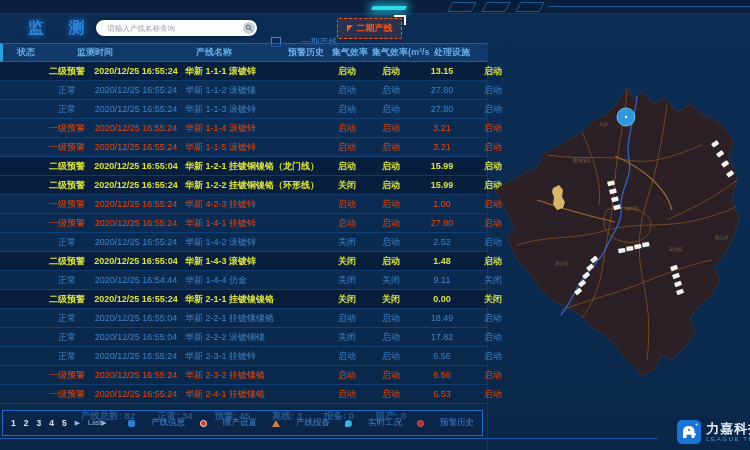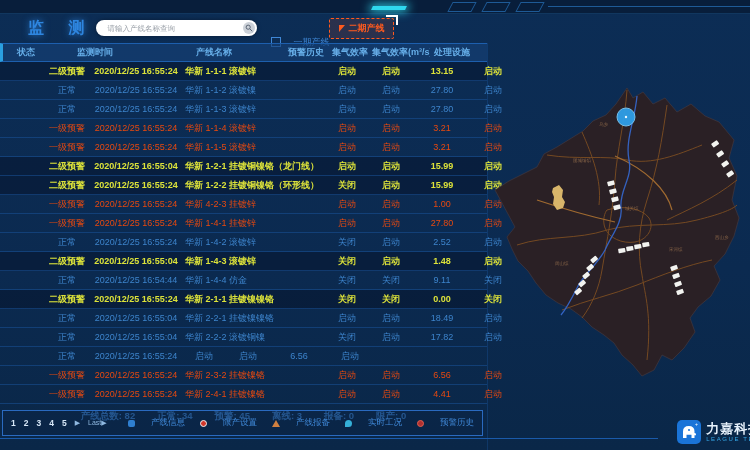--- a/index.html
+++ b/index.html
@@ -16,21 +16,21 @@
   .header{position:absolute;top:13px;left:0;width:487px;height:30px;display:flex;align-items:center;}
   .page-title{margin-left:28px;color:#2e86e0;font-size:16px;font-weight:bold;letter-spacing:10px;
     text-shadow:0 0 7px rgba(46,134,224,.85);white-space:nowrap;}
   .search{margin-left:2px;width:150px;height:16px;background:#fff;border-radius:9px;display:flex;
     align-items:center;padding:0 2px 0 9px;box-shadow:0 0 4px rgba(0,0,0,.4);gap:32px;}
   .search input{border:none;outline:none;background:transparent;flex:1;min-width:0;font-size:7.5px;color:#444;
     font-family:"Liberation Sans",sans-serif;}
   .search input::placeholder{color:#9aa0a8;}
   .search-btn{width:12px;height:12px;border-radius:50%;background:#ccd1d8;display:flex;align-items:center;
     justify-content:center;flex:none;cursor:pointer;}
-  .phase1{margin-left:14px;display:flex;align-items:center;gap:12px;color:#3f87d6;font-size:9px;cursor:pointer;white-space:nowrap;margin-top:28px;}
+  .phase1{margin-left:14px;display:flex;align-items:center;gap:20px;color:#3f87d6;font-size:9px;cursor:pointer;white-space:nowrap;margin-top:28px;}
   .cb{width:8px;height:8px;border:1px solid #3f87d6;background:transparent;flex:none;}
   .phase2{margin-left:0;position:relative;display:flex;align-items:center;gap:3px;padding:3px 9px 3px 9px;
     border:1px dashed #ff5a1e;border-radius:2px;color:#ff5a1e;font-size:9px;font-weight:bold;
     background:rgba(255,80,20,.13);cursor:pointer;white-space:nowrap;}
   .flag{width:0;height:0;border-top:7px solid #ff5a1e;border-right:6px solid transparent;}
   .corner{position:absolute;top:-4px;right:-5px;width:10px;height:8px;border-top:2px solid #fff;border-right:2px solid #fff;}
   
   .left-panel{position:absolute;top:43px;left:0;width:487px;bottom:0;border-right:1px solid rgba(26,85,160,.35);}
   .thead{display:flex;align-items:center;height:17px;background:rgba(22,64,118,.65);
     border-top:1px solid #1d5fae;border-bottom:1px solid #1d5fae;border-left:3px solid #2a9fe0;
@@ -244,41 +244,42 @@
           <div class="cell c-time">2020/12/25 16:55:04</div>
           <div class="cell c-name">华新 2-2-2 滚镀铜镍</div>
           <div class="cell c-prod">关闭</div>
           <div class="cell c-gas">启动</div>
           <div class="cell c-eff">17.82</div>
           <div class="cell c-treat">启动</div>
         </div>
         <div class="trow normal">
           <div class="cell c-status">正常</div>
           <div class="cell c-time">2020/12/25 16:55:24</div>
+          <div class="cell c-name">华新 2-3-1 挂镀锌</div>
           <div class="cell c-prod">启动</div>
           <div class="cell c-gas">启动</div>
           <div class="cell c-eff">6.56</div>
           <div class="cell c-treat">启动</div>
         </div>
         <div class="trow warn1">
           <div class="cell c-status">一级预警</div>
           <div class="cell c-time">2020/12/25 16:55:24</div>
           <div class="cell c-name">华新 2-3-2 挂镀镍铬</div>
           <div class="cell c-prod">启动</div>
           <div class="cell c-gas">启动</div>
           <div class="cell c-eff">6.56</div>
           <div class="cell c-treat">启动</div>
         </div>
         <div class="trow warn1">
           <div class="cell c-status">一级预警</div>
           <div class="cell c-time">2020/12/25 16:55:24</div>
           <div class="cell c-name">华新 2-4-1 挂镀镍铬</div>
           <div class="cell c-prod">启动</div>
           <div class="cell c-gas">启动</div>
-          <div class="cell c-eff">4.41</div>
+          <div class="cell c-eff">6.53</div>
           <div class="cell c-treat">启动</div>
         </div>
       </div>
     <div class="summary">
         <span>产线总数: 82</span>
         <span>正常: 34</span>
         <span>预警: 45</span>
         <span>离线: 3</span>
         <span>报备: 0</span>
         <span>限产: 0</span>

